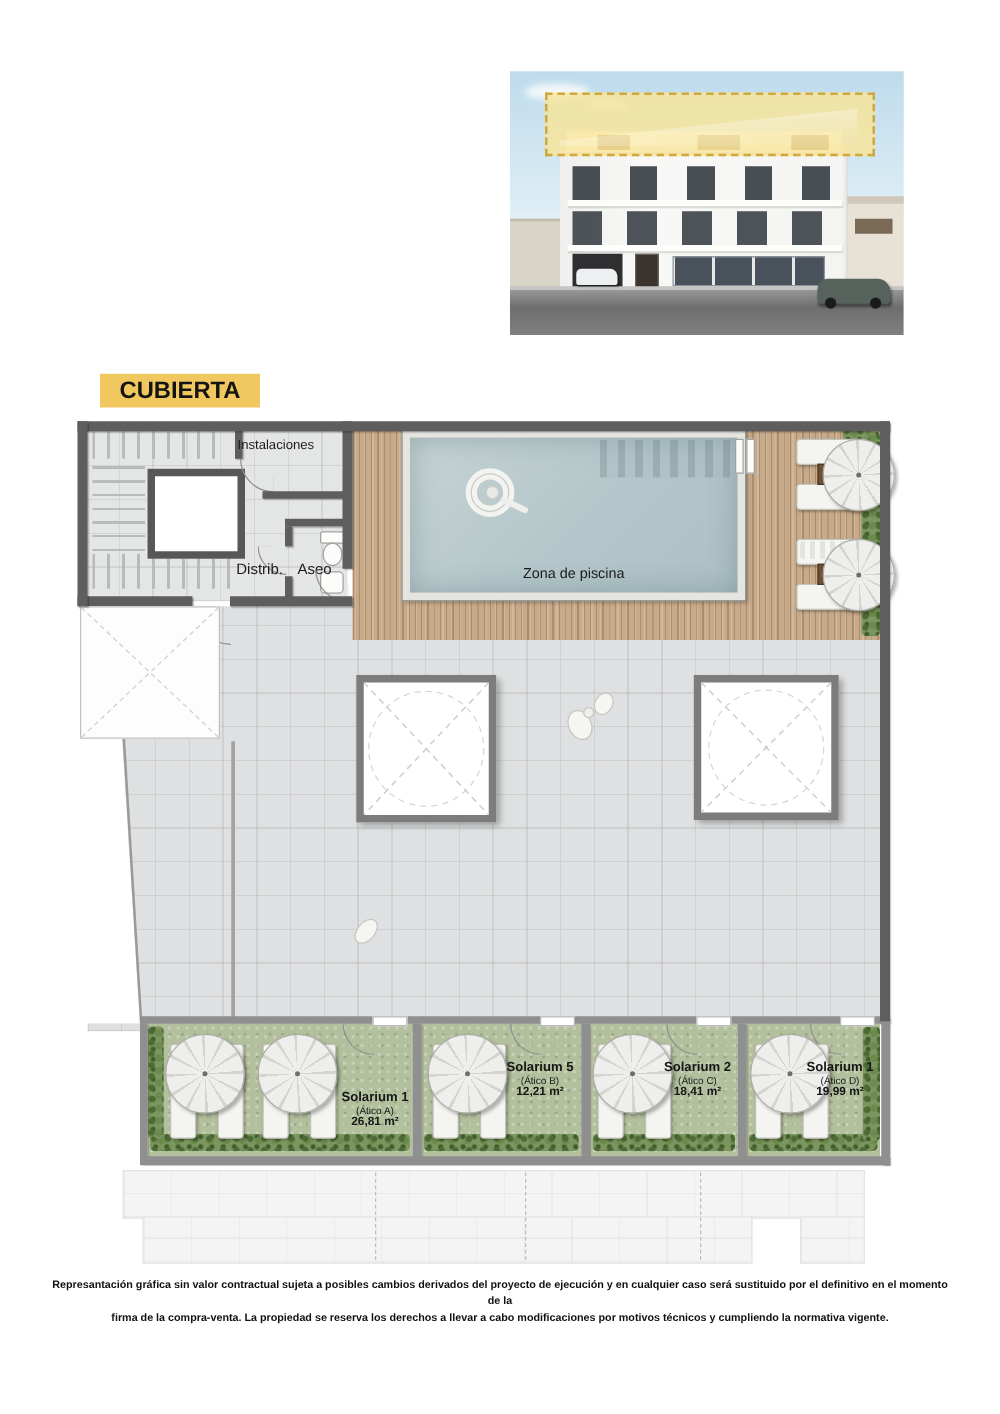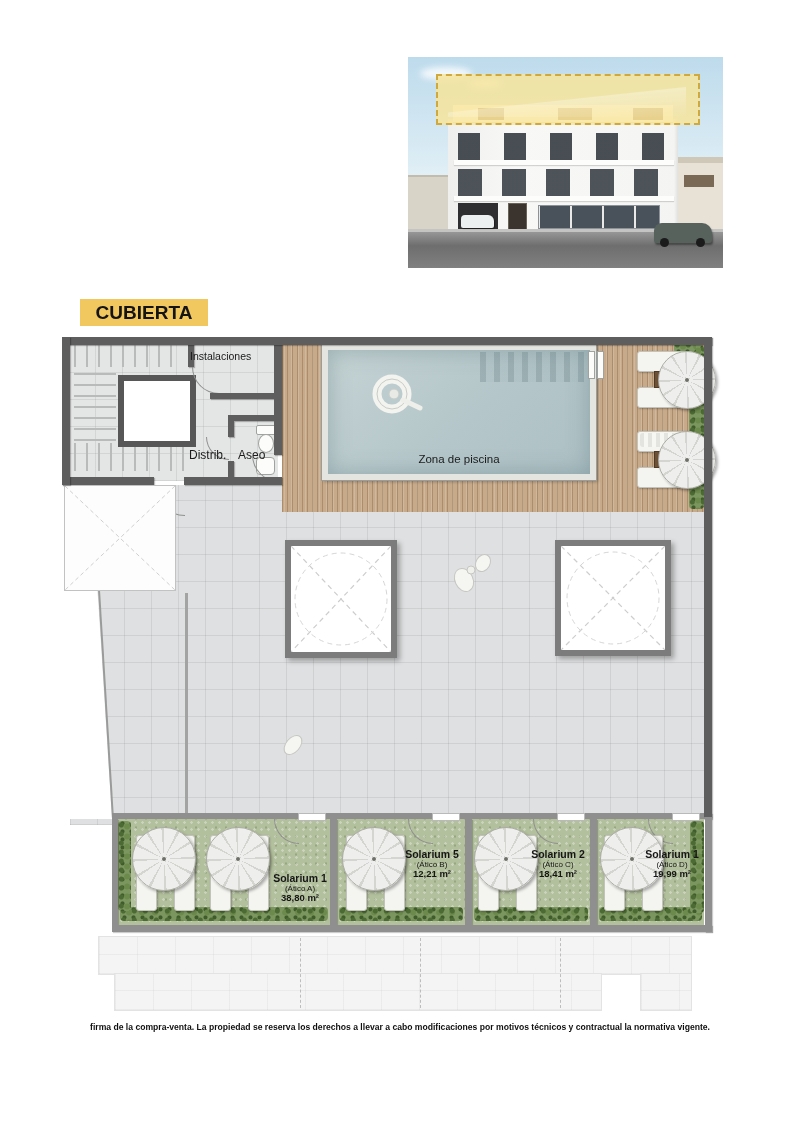--- a/index.html
+++ b/index.html
@@ -224,21 +224,21 @@
     <div class="abs lounger" style="left:114px;top:500px;width:19px;height:74px;"></div>
     <div class="abs ltable" style="left:93px;top:534px;width:23px;height:16px;"></div>
     <div class="abs umbrella" style="left:72px;top:492px;width:62px;height:62px;"></div>
     <div class="abs lounger" style="left:150px;top:500px;width:19px;height:74px;"></div>
     <div class="abs lounger" style="left:188px;top:500px;width:19px;height:74px;"></div>
     <div class="abs ltable" style="left:167px;top:534px;width:23px;height:16px;"></div>
     <div class="abs umbrella" style="left:146px;top:492px;width:62px;height:62px;"></div>
     <div class="sol-label" style="left:208px;top:537px;width:64px;">
       <div class="sol-name">Solarium 1</div>
       <div class="sol-atico">(Ático A)</div>
-      <div class="sol-area">38,80 m²</div>
+      <div class="sol-area">26,81 m²</div>
     </div>
 
     <div class="abs lounger" style="left:286px;top:500px;width:19px;height:74px;"></div>
     <div class="abs lounger" style="left:324px;top:500px;width:19px;height:74px;"></div>
     <div class="abs ltable" style="left:303px;top:534px;width:23px;height:16px;"></div>
     <div class="abs umbrella" style="left:282px;top:492px;width:62px;height:62px;"></div>
     <div class="sol-label" style="left:340px;top:513px;width:64px;">
       <div class="sol-name">Solarium 5</div>
       <div class="sol-atico">(Ático B)</div>
       <div class="sol-area">12,21 m²</div>
@@ -271,16 +271,17 @@
   </div>
 
   <div class="abs ghostrow" style="left:98px;top:936px;width:592px;height:37px;"></div>
   <div class="abs ghostrow" style="left:114px;top:973px;width:486px;height:36px;"></div>
   <div class="abs ghostrow" style="left:640px;top:973px;width:50px;height:36px;"></div>
   <div class="abs dashline" style="left:300px;top:938px;width:1px;height:70px;"></div>
   <div class="abs dashline" style="left:420px;top:938px;width:1px;height:70px;"></div>
   <div class="abs dashline" style="left:560px;top:938px;width:1px;height:70px;"></div>
 
   <div class="disclaimer">
-    <div>firma de la compra-venta. La propiedad se reserva los derechos a llevar a cabo modificaciones por motivos técnicos y contractual la normativa vigente.</div>
+    <div>Represantación gráfica sin valor contractual sujeta a posibles cambios derivados del proyecto de ejecución y en cualquier caso será sustituido por el definitivo en el momento de la</div>
+    <div>firma de la compra-venta. La propiedad se reserva los derechos a llevar a cabo modificaciones por motivos técnicos y cumpliendo la normativa vigente.</div>
   </div>
 
 </div>
 
 </body></html>

